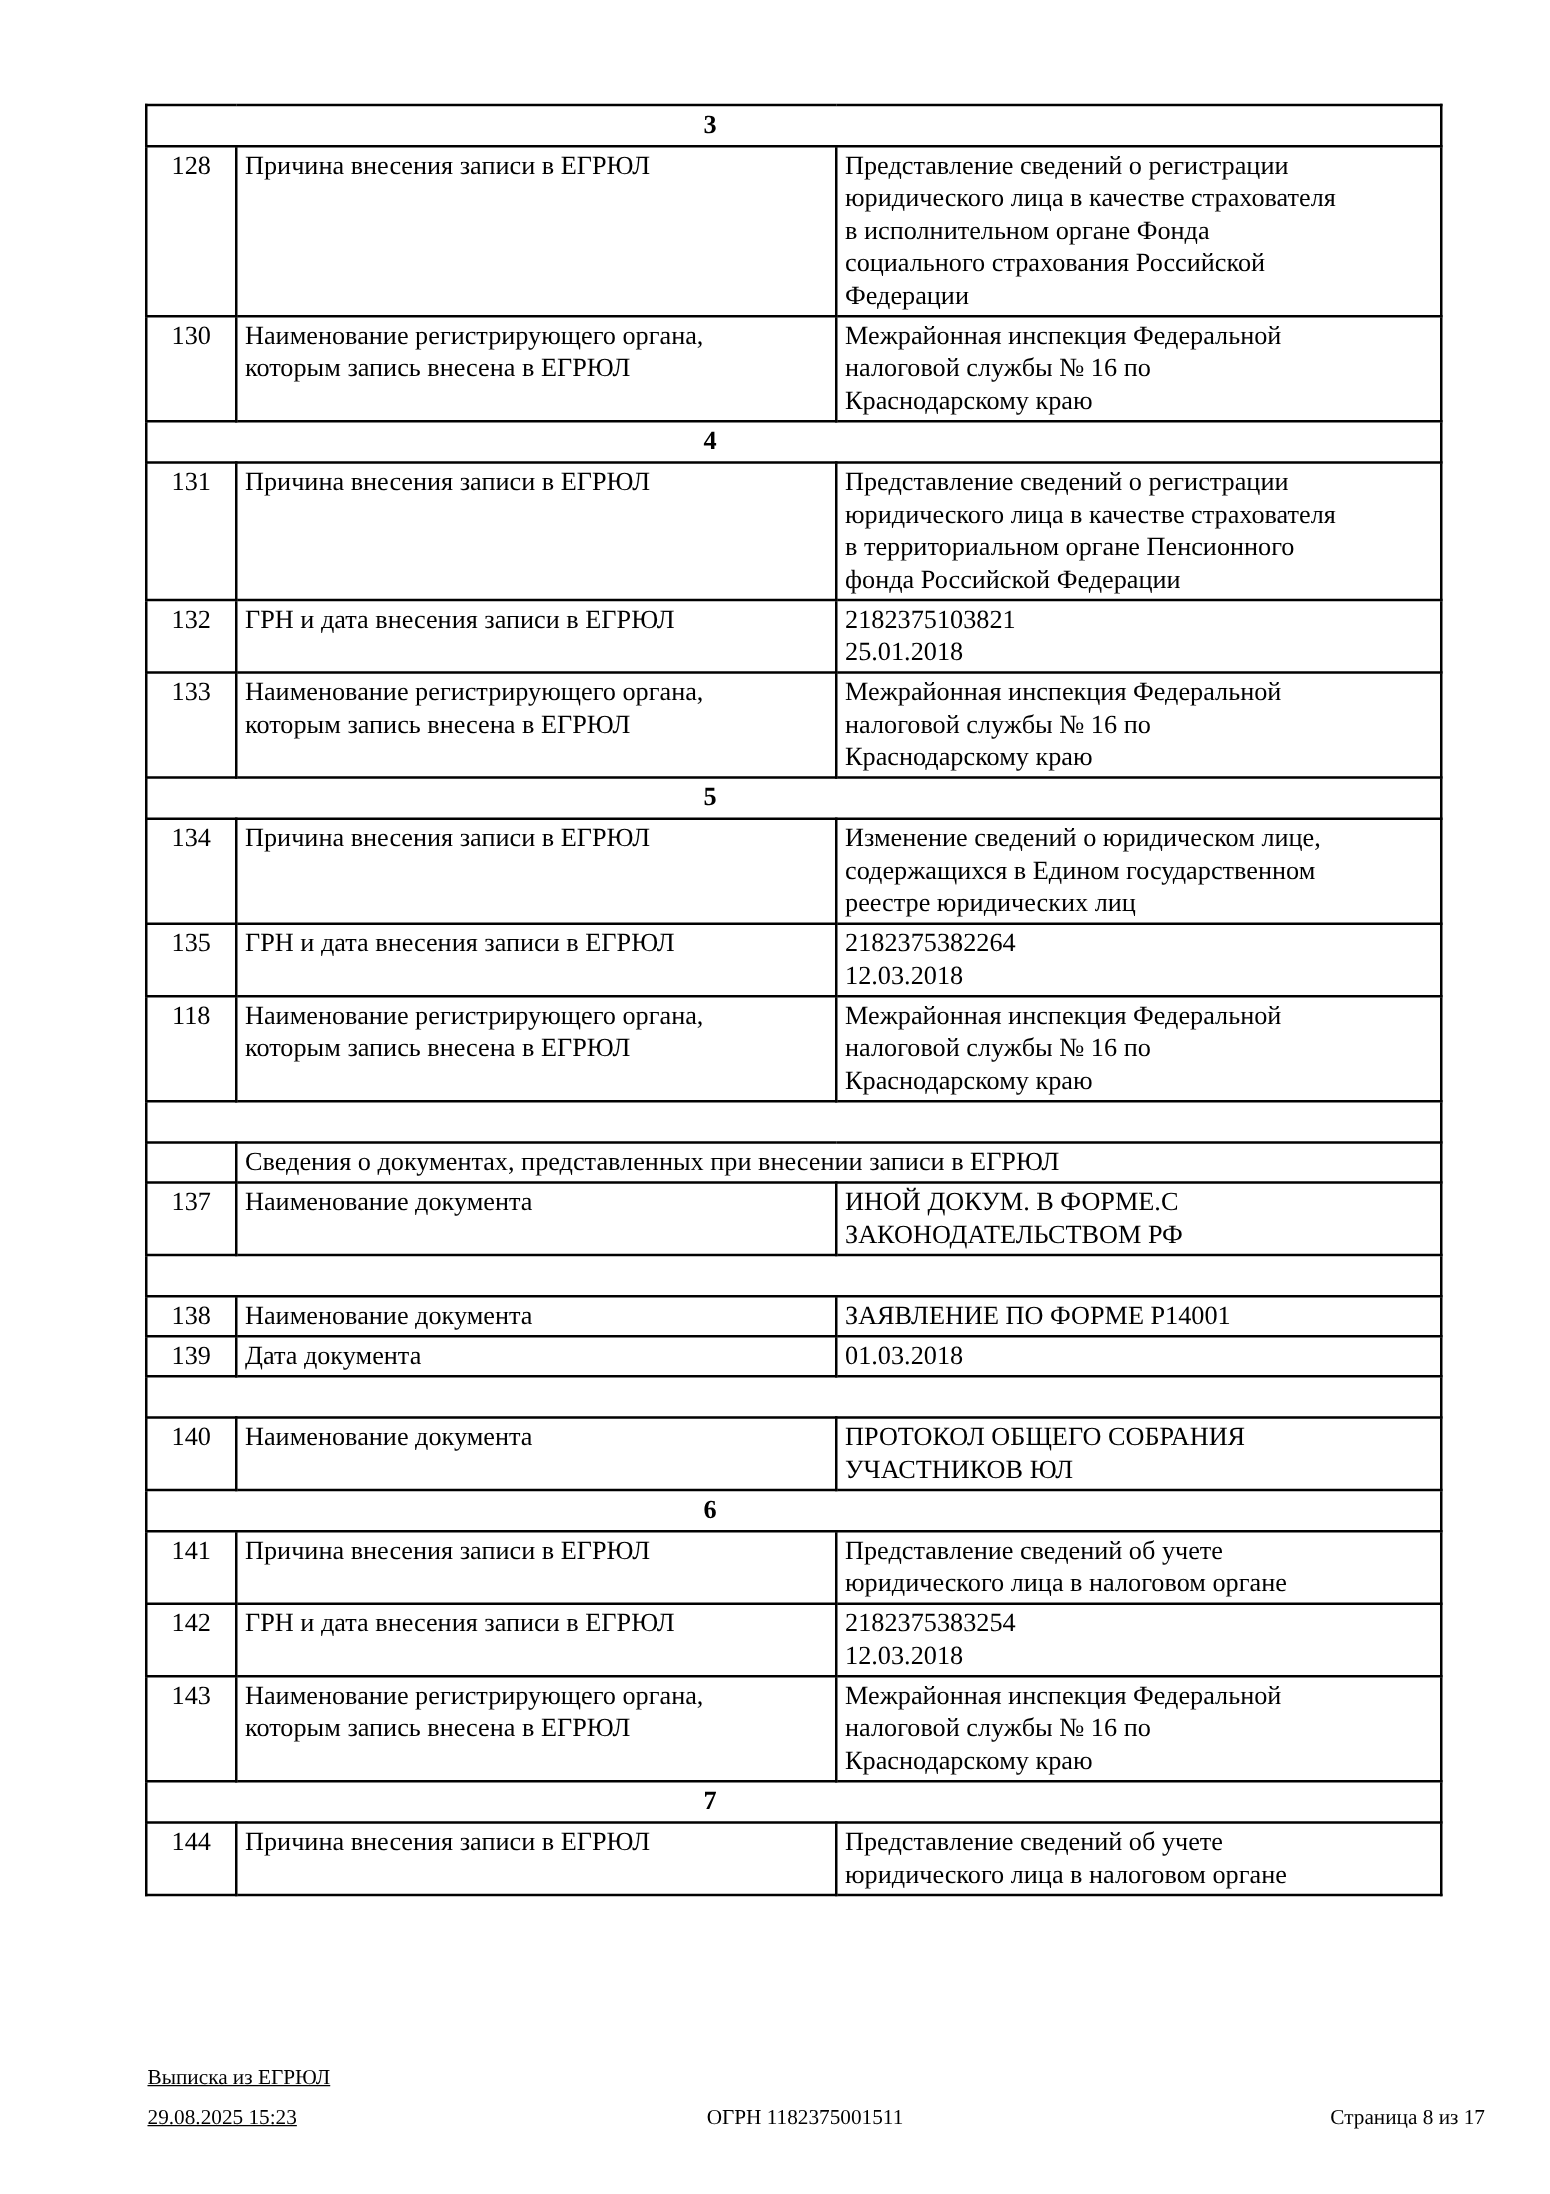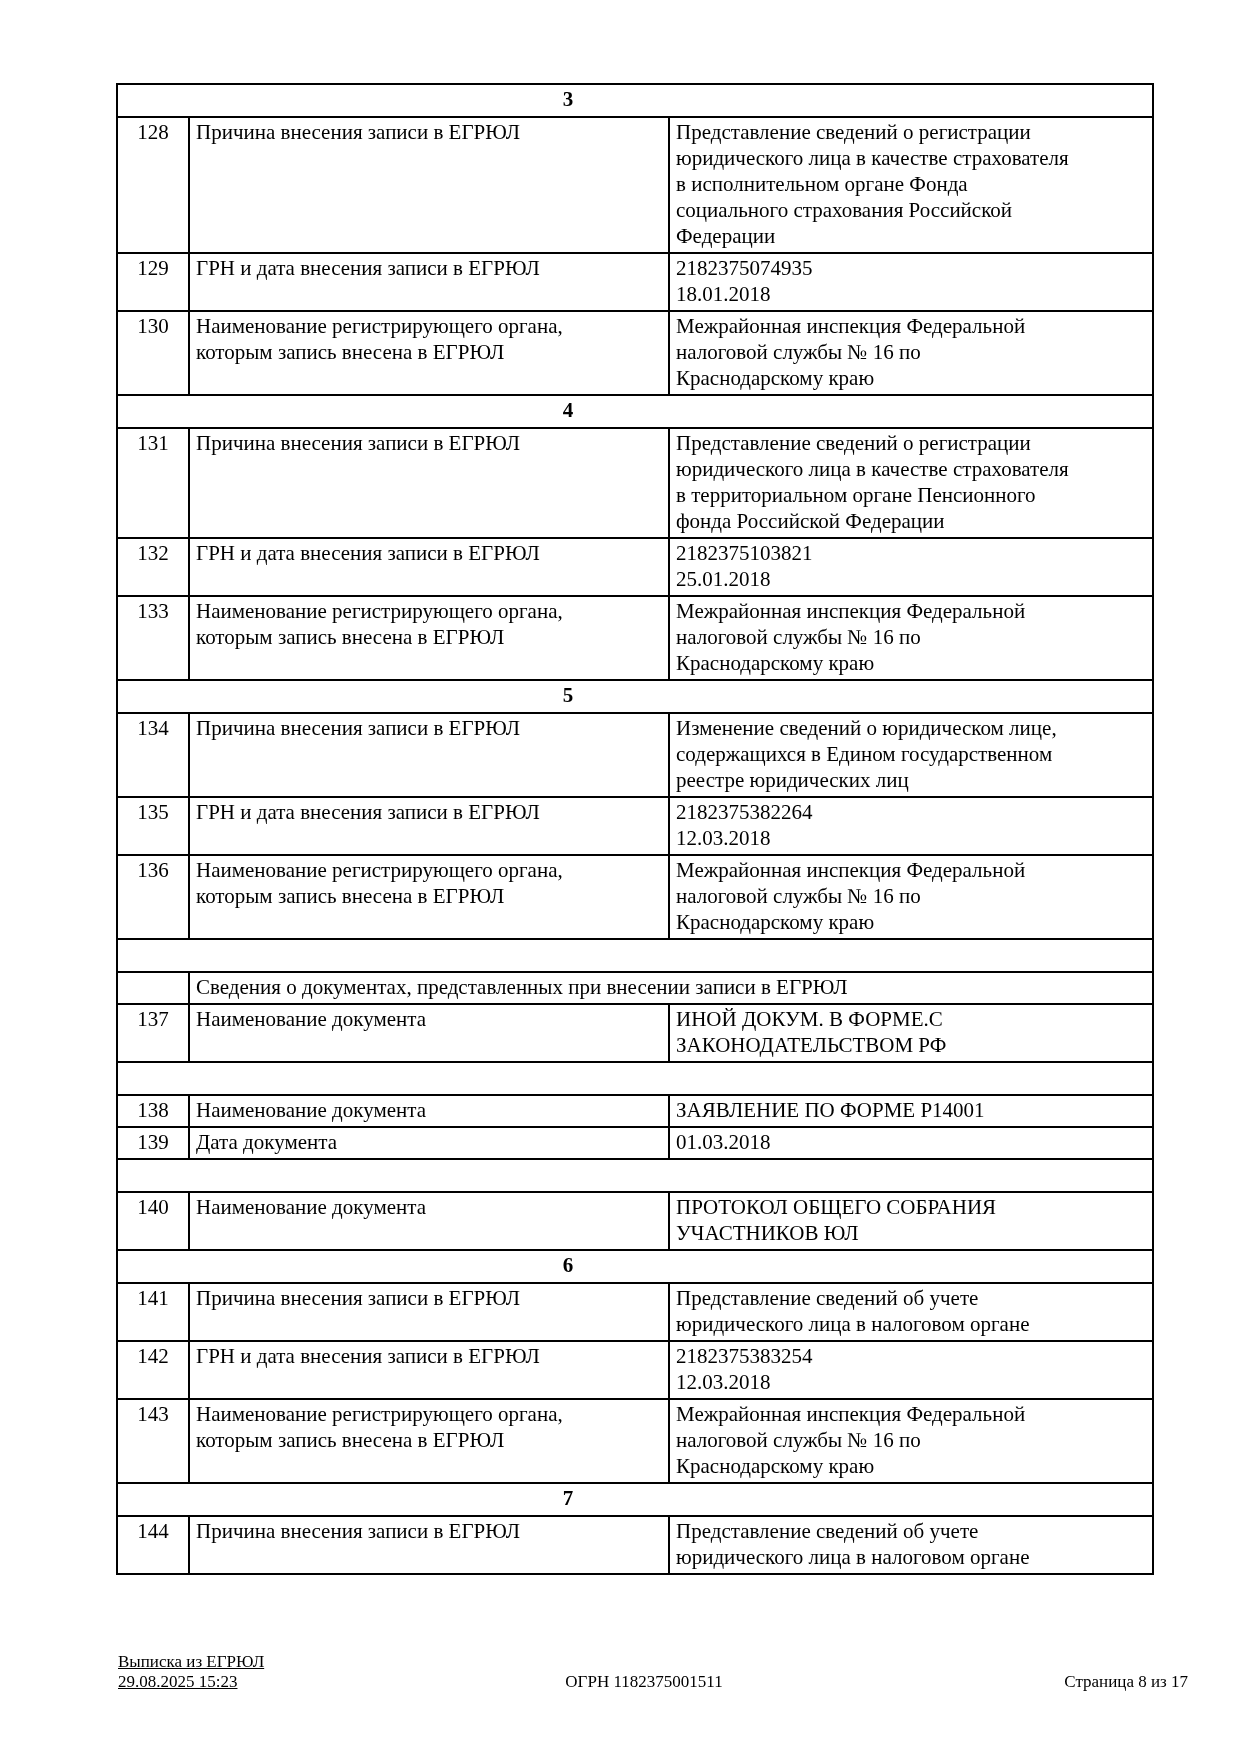--- a/index.html
+++ b/index.html
@@ -41,21 +41,21 @@
   tr.spacer-row td { height: 27px; }
   .footer {
     position: absolute;
     left: 118px;
     width: 1052px;
     top: 1652px;
     font-size: 17px;
     line-height: 20px;
     text-decoration: underline;
   }
-  .footer-line2 { position: relative; margin-top: 0; }
+  .footer-line2 { position: relative; margin-top: 12px; }
   .footer-center {
     position: absolute;
     left: 50%;
     transform: translateX(-50%);
     top: 0;
     white-space: nowrap;
   }
   .footer-right {
     position: absolute;
     right: -18px;
@@ -81,26 +81,20 @@
         <tr>
           <td class="cell-num">128</td>
           <td class="cell-label">Причина внесения записи в ЕГРЮЛ</td>
           <td class="cell-value">Представление сведений о регистрации
 юридического лица в качестве страхователя
 в исполнительном органе Фонда
 социального страхования Российской
 Федерации</td>
         </tr>
         <tr>
-          <td class="cell-num">129</td>
-          <td class="cell-label">ГРН и дата внесения записи в ЕГРЮЛ</td>
-          <td class="cell-value">2182375074935
-18.01.2018</td>
-        </tr>
-        <tr>
           <td class="cell-num">130</td>
           <td class="cell-label">Наименование регистрирующего органа,
 которым запись внесена в ЕГРЮЛ</td>
           <td class="cell-value">Межрайонная инспекция Федеральной
 налоговой службы № 16 по
 Краснодарскому краю</td>
         </tr>
         <tr class="section-row">
           <td colspan="3">4</td>
         </tr>
@@ -136,21 +130,21 @@
 содержащихся в Едином государственном
 реестре юридических лиц</td>
         </tr>
         <tr>
           <td class="cell-num">135</td>
           <td class="cell-label">ГРН и дата внесения записи в ЕГРЮЛ</td>
           <td class="cell-value">2182375382264
 12.03.2018</td>
         </tr>
         <tr>
-          <td class="cell-num">136</td>
+          <td class="cell-num">118</td>
           <td class="cell-label">Наименование регистрирующего органа,
 которым запись внесена в ЕГРЮЛ</td>
           <td class="cell-value">Межрайонная инспекция Федеральной
 налоговой службы № 16 по
 Краснодарскому краю</td>
         </tr>
         <tr class="spacer-row">
           <td colspan="3"></td>
         </tr>
         <tr class="subheader-row">

